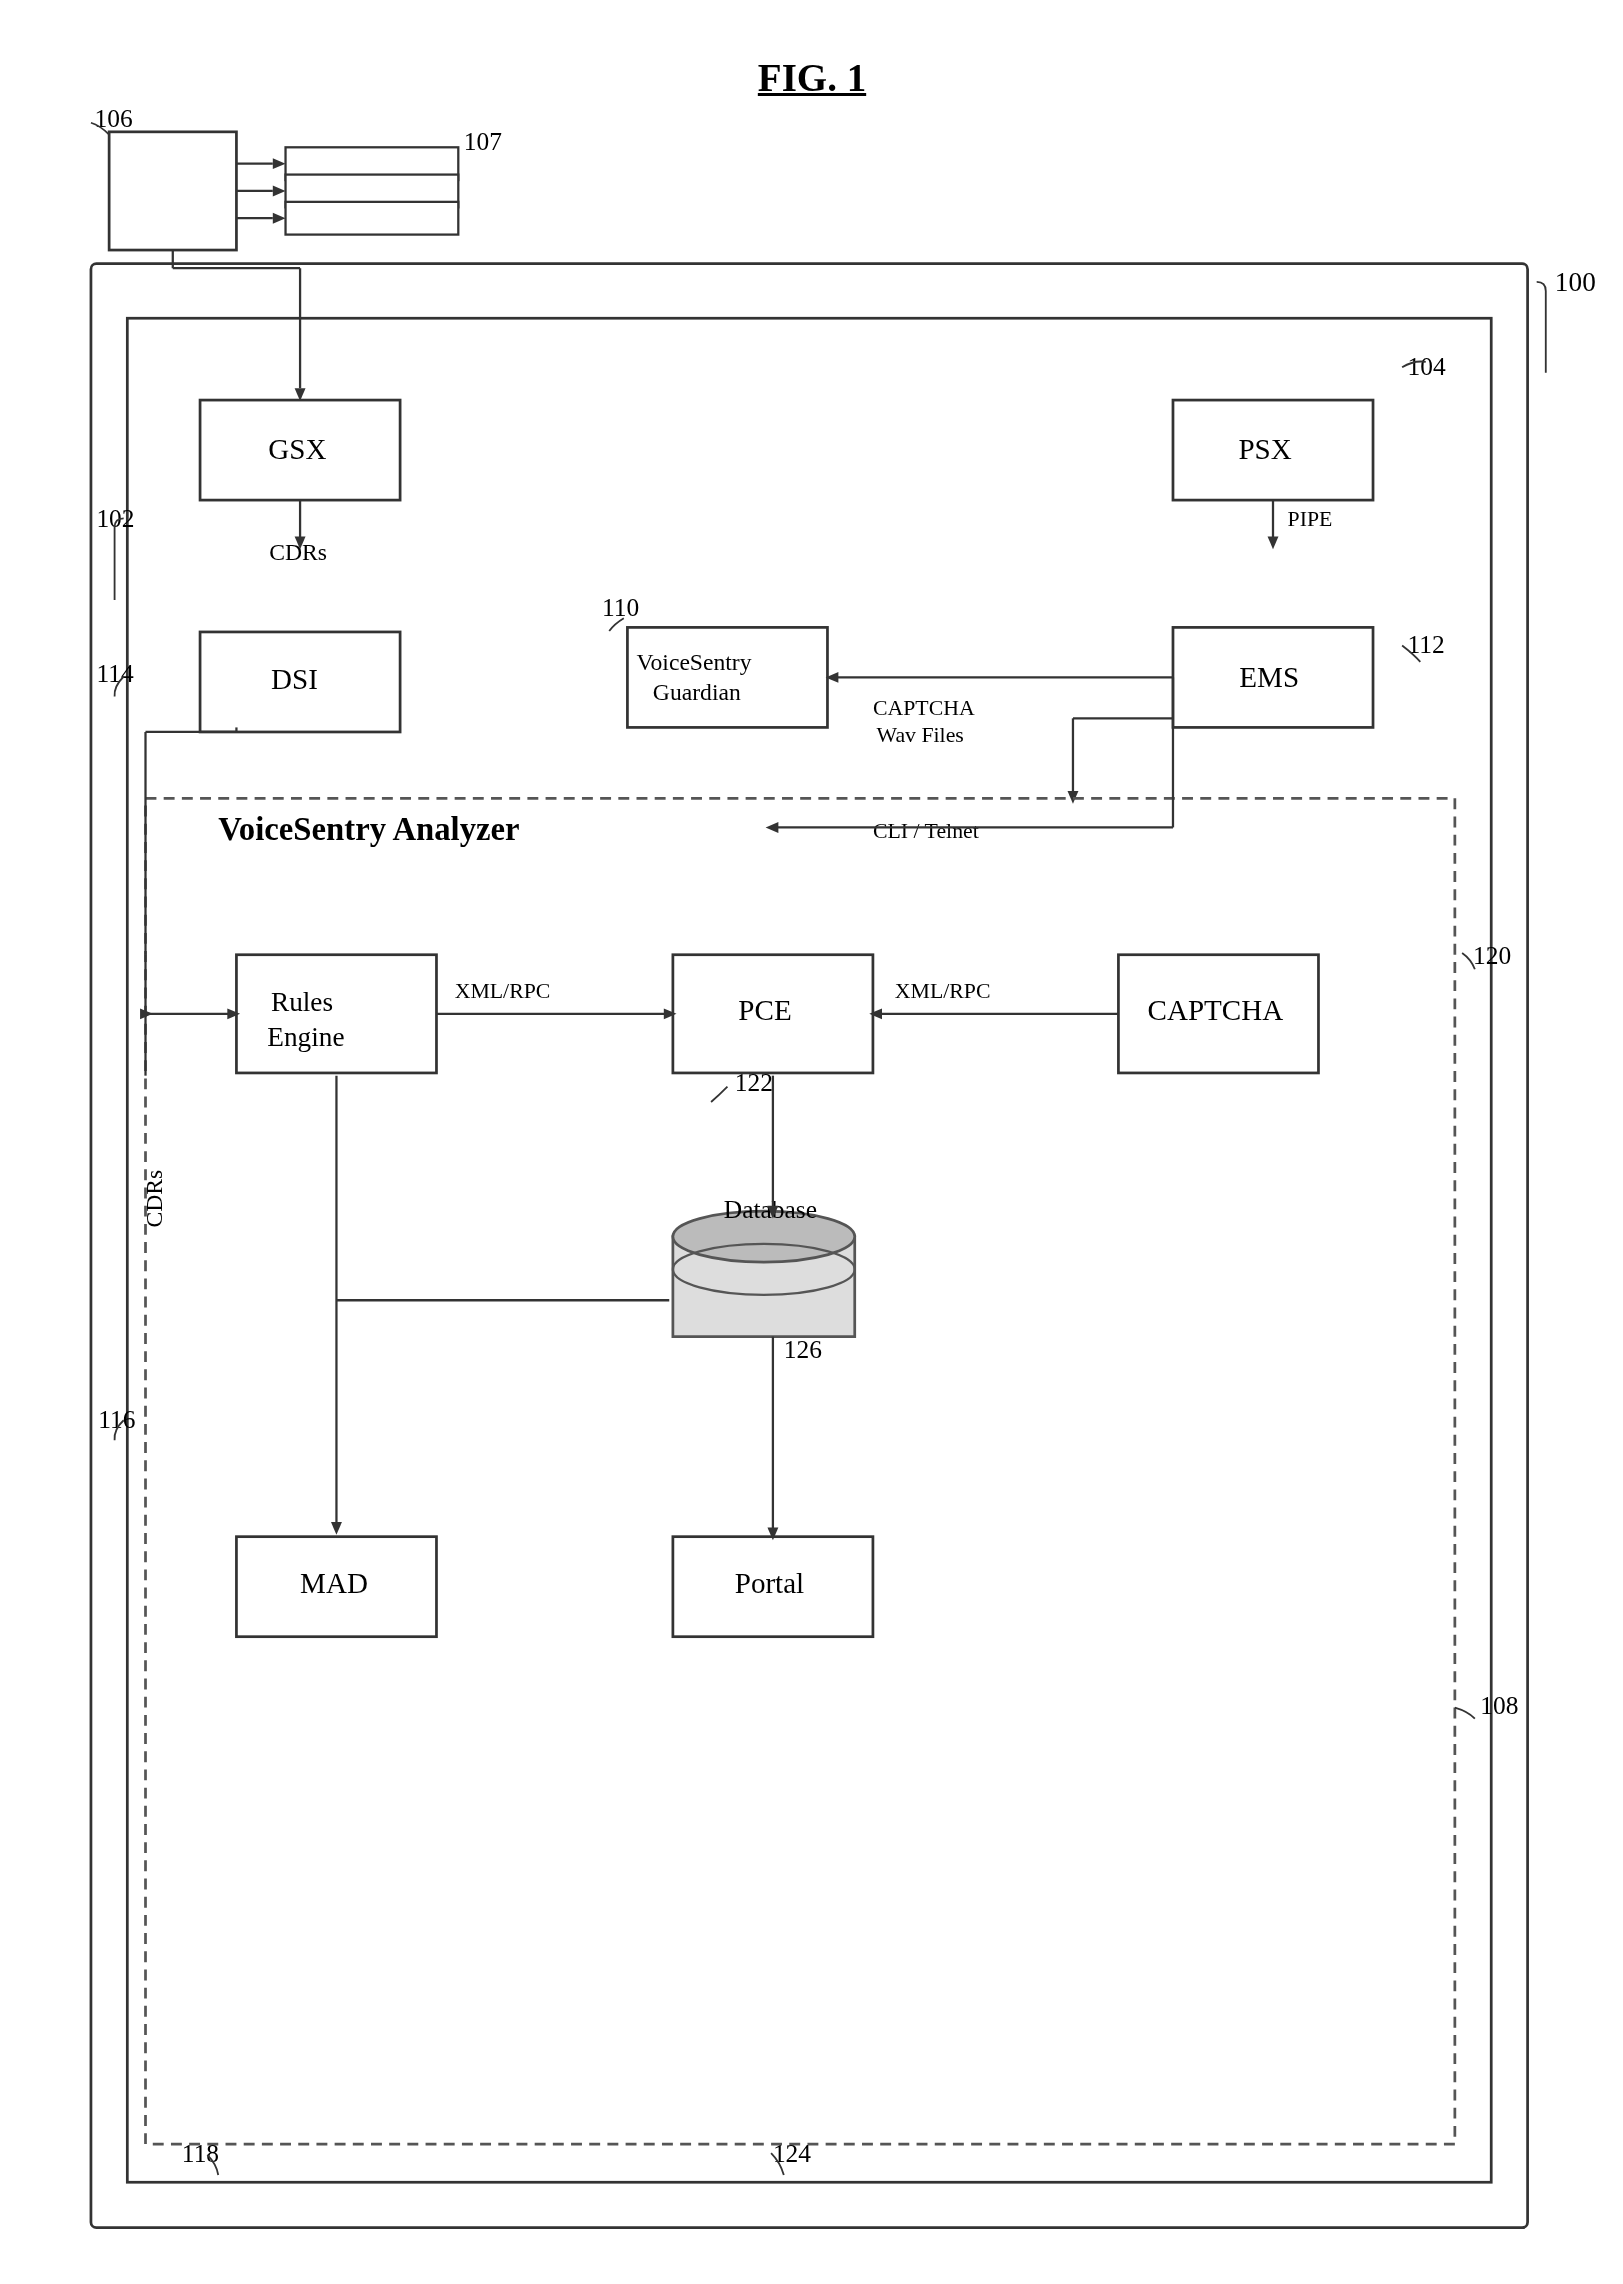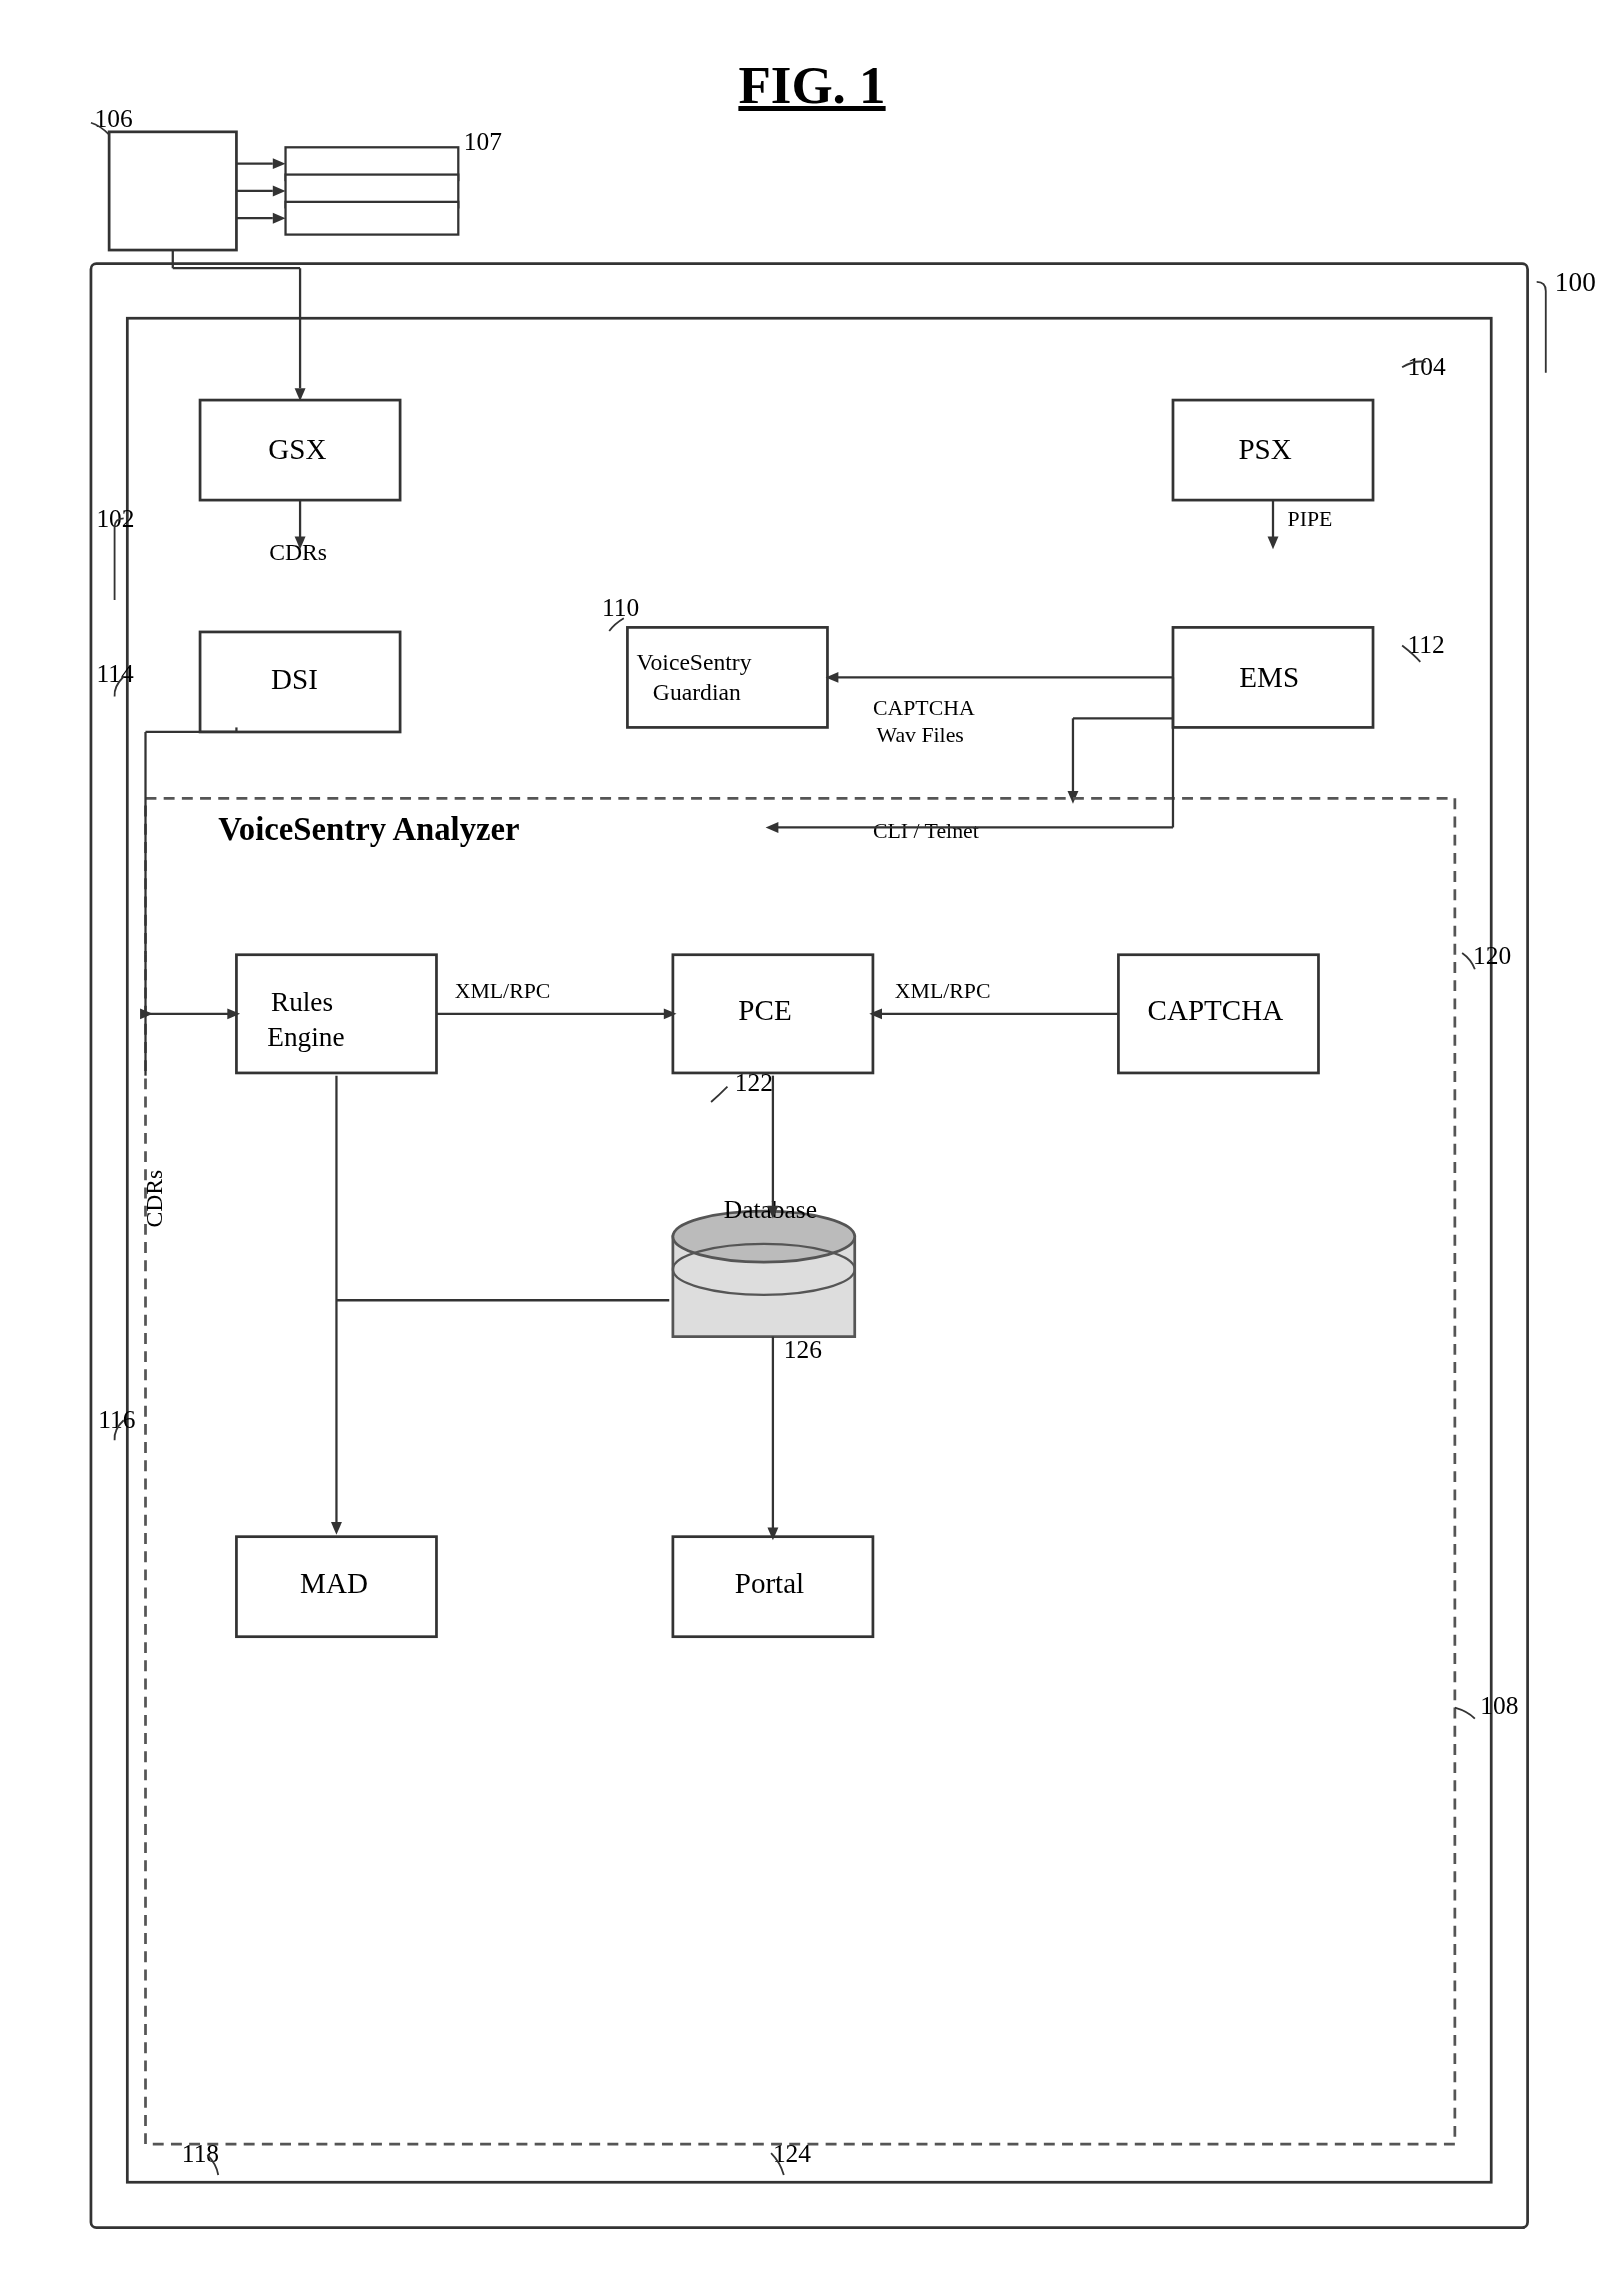--- a/index.html
+++ b/index.html
@@ -18,21 +18,21 @@
       position: relative;
       background: #fff;
     }
 
     
     .fig-title {
       position: absolute;
       top: 55px;
       left: 50%;
       transform: translateX(-50%);
-      font-size: 53px;
+      font-size: 39px;
       font-weight: bold;
       text-decoration: underline;
       white-space: nowrap;
     }
 
     
     .connections-svg {
       position: absolute;
       top: 0;
       left: 0;

